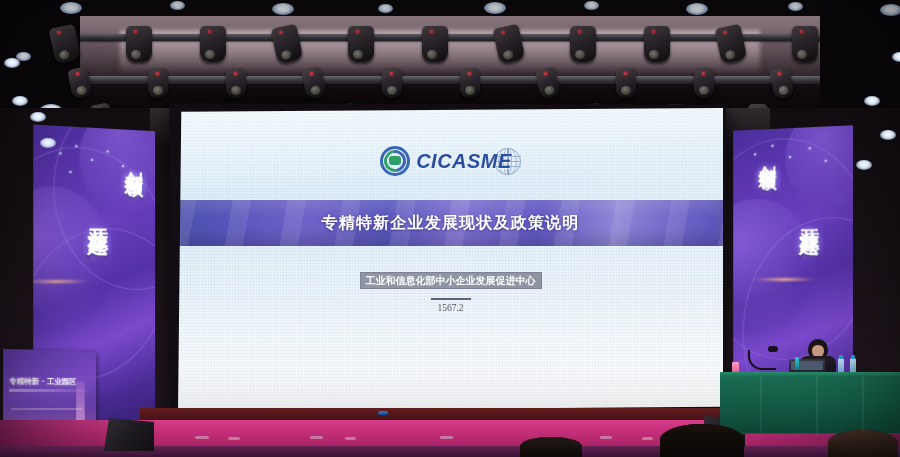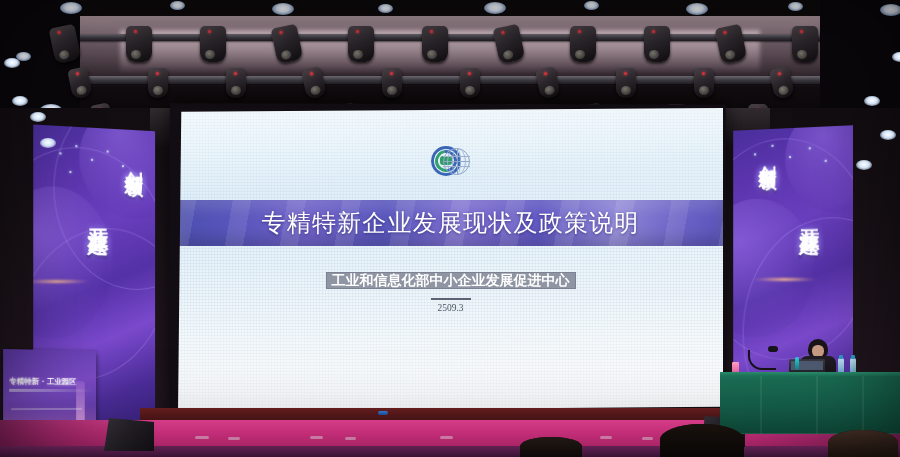--- a/index.html
+++ b/index.html
@@ -85,28 +85,28 @@
   .globe .g-m1{left:4px;width:19px;}
   .globe .g-m2{left:9px;width:9px;}
 
   
   .band{position:absolute;left:0;top:92px;width:100%;height:46px;
     background:linear-gradient(96deg,#4c4fae 0%,#5855bb 10%,#6f62c8 24%,#5a57bd 38%,#7d6fd0 52%,#6158c2 66%,#8e86d6 80%,#6b62c6 92%,#5a54b9 100%);
     box-shadow:inset 0 8px 14px rgba(255,255,255,.14),inset 0 -8px 14px rgba(0,0,0,.18);}
   .band .streak{position:absolute;inset:0;
     background:repeating-linear-gradient(100deg,rgba(255,255,255,.09) 0 18px,rgba(255,255,255,0) 18px 54px);}
   .band .title{position:absolute;left:0;top:0;width:100%;height:100%;display:flex;
-    align-items:center;justify-content:center;color:#fff;font-weight:normal;font-size:24px;
+    align-items:center;justify-content:center;color:#fff;font-weight:bold;font-size:16px;
     letter-spacing:1.2px;text-shadow:0 1px 3px rgba(30,20,80,.55);
     font-family:"DejaVu Sans","Liberation Sans",sans-serif;}
 
   
   .orgs{position:absolute;left:0;top:164px;width:100%;display:flex;justify-content:center;}
   .orgbox{height:17px;display:flex;align-items:center;justify-content:center;
-    font-size:14px;font-family:"DejaVu Sans","Liberation Sans",sans-serif;box-sizing:border-box;}
+    font-size:10px;font-family:"DejaVu Sans","Liberation Sans",sans-serif;box-sizing:border-box;}
   .orgbox.a{background:#8f95a3;color:#ffffff;padding:0 5px;border:1px solid #7c8292;font-weight:bold;}
   .orgbox.b{background:rgba(255,255,255,.35);color:#3c4656;padding:0 16px;
     border:1px solid #b9c2cf;border-left:none;font-weight:bold;}
   .divline{position:absolute;left:50%;top:190px;transform:translateX(-50%);width:40px;height:1.6px;
     background:#5b6272;}
   .datetxt{position:absolute;left:0;top:195px;width:100%;text-align:center;
     font-size:9.5px;color:#4b5464;font-family:"Liberation Serif",serif;}
 
   
   .banner{position:absolute;overflow:hidden;background:#2b1f63;}
@@ -338,41 +338,42 @@
     <div class="pixgrid"></div>
     <div class="topglow"></div>
     <div class="botglow"></div>
 
     <div class="logo-row">
       <div class="logo-mark">
         <div class="ring"></div>
           <div class="ring2"></div>
           <div class="core"></div>
       </div>
+      <div class="logo-txt">CICASME</div>
       <div class="globe">
         <div class="g-o"></div>
           <div class="g-v"></div>
           <div class="g-e"></div>
         <div class="g-e2"></div>
           <div class="g-e3"></div>
         <div class="g-m1"></div>
           <div class="g-m2"></div>
       </div>
     </div>
 
     <div class="band">
       <div class="streak"></div>
       <div class="title">专精特新企业发展现状及政策说明</div>
     </div>
 
     <div class="orgs">
       <div class="orgbox a">工业和信息化部中小企业发展促进中心</div>
     </div>
     <div class="divline"></div>
-    <div class="datetxt">2509.3</div>
+    <div class="datetxt">1567.2</div>
   </div>
 
   <div class="banner banner-l">
     <div class="bg"></div>
     <div class="orb" style="left:-40px;top:60px;width:120px;height:150px;"></div>
     <div class="orb" style="left:46px;top:-30px;width:120px;height:120px;"></div>
     <div class="curve" style="left:-50px;top:20px;width:190px;height:230px;"></div>
     <div class="curve" style="left:-20px;top:100px;width:190px;height:240px;"></div>
     <div class="curve" style="left:20px;top:-40px;width:170px;height:200px;"></div>
     <div class="flare" style="left:-12px;top:152px;"></div>

